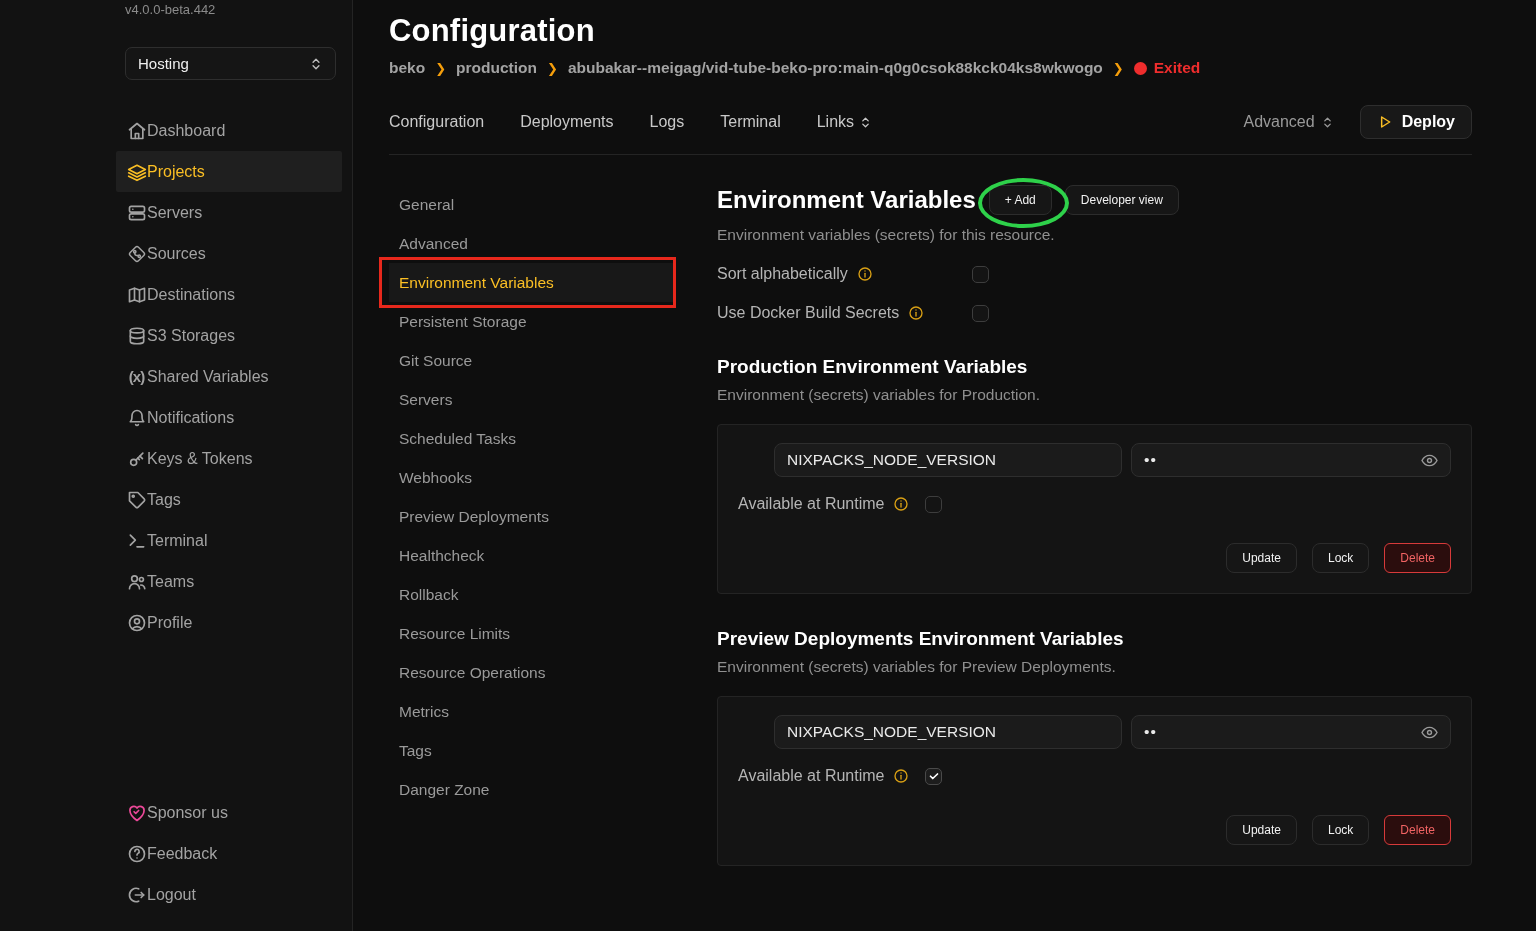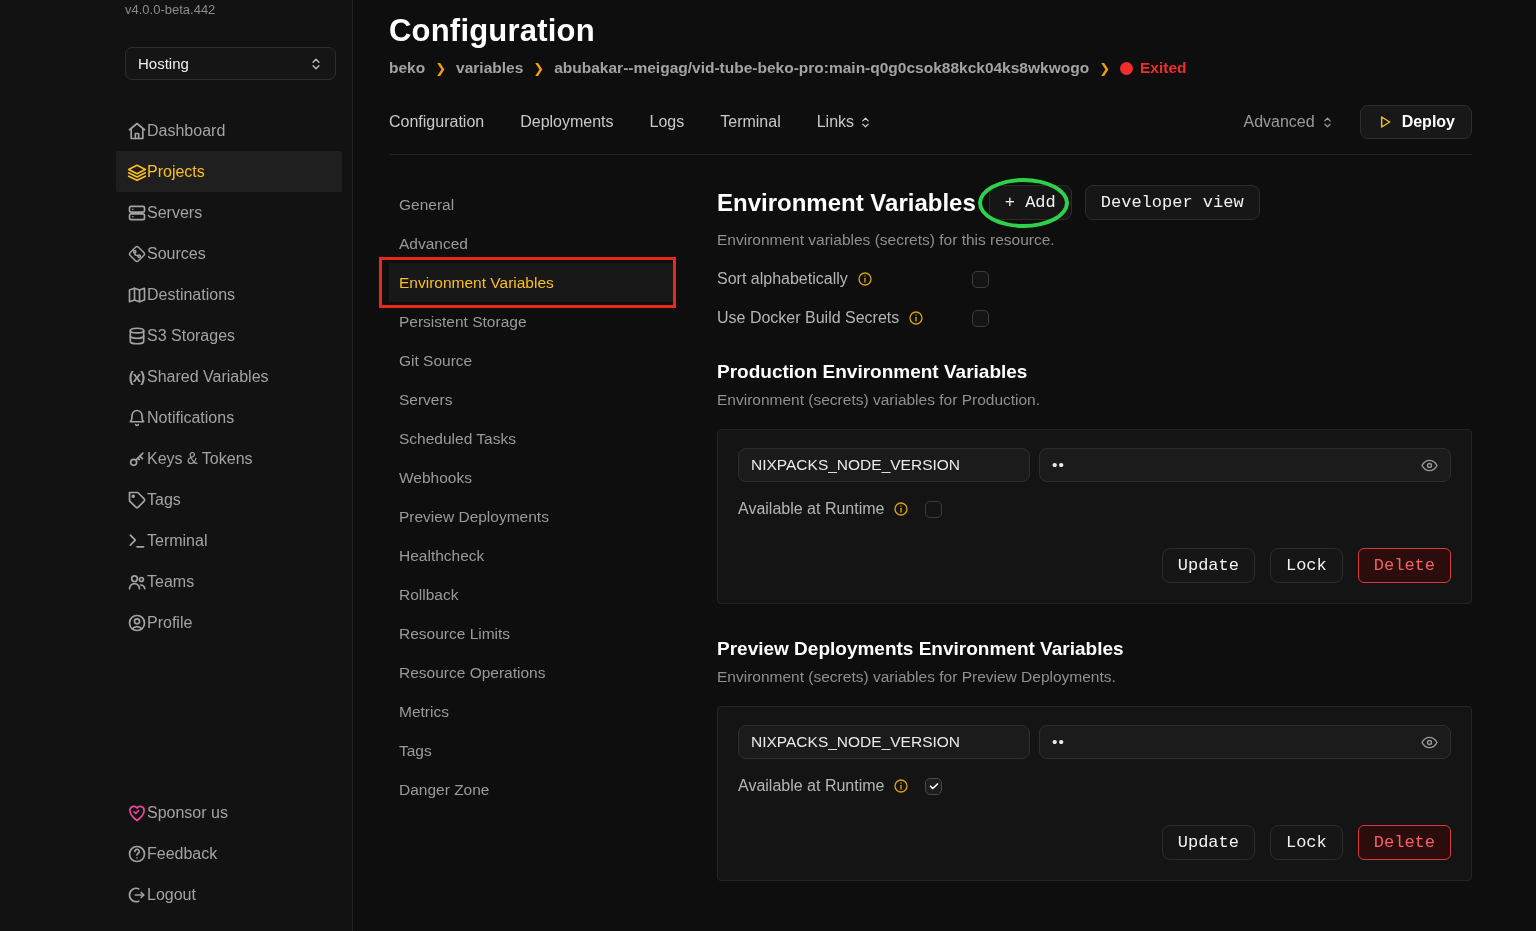--- a/index.html
+++ b/index.html
@@ -85,21 +85,21 @@
     position:absolute; left:-10px; right:-3px; top:-6px; bottom:-6px;
     border:3px solid #e7281c; pointer-events:none;
   }
 
   
   .panel { flex:1; min-width:0; }
   .panel-head { display:flex; align-items:center; gap:13px; }
   .panel-title { font-size:24px; font-weight:800; color:#fff; }
   .btn {
     background:#161616; border:1px solid #2c2c2c; border-radius:8px; color:#f2f2f2;
-    font-size:17px; padding:7px 15px; cursor:pointer; font-family:Liberation Mono, monospace;
+    font-size:12px; padding:7px 15px; cursor:pointer; font-family:Liberation Sans, sans-serif;
   }
   .add-wrap { position:relative; }
   .annotation-green {
     position:absolute; left:-11px; top:-7px; width:91px; height:50px;
     border:4px solid #2ed14a; border-radius:50%; pointer-events:none;
   }
   .panel-sub { color:#8f8f8f; font-size:15.5px; margin-top:11px; }
 
   .toggle-row { display:flex; align-items:center; margin-top:21px; }
   .toggle-label-wrap { display:flex; align-items:center; gap:9px; width:255px; color:#b5b5b5; font-size:16px; }
@@ -117,21 +117,21 @@
 
   .env-card {
     margin-top:20px; background:#141414; border:1px solid #242424; border-radius:4px;
     padding:18px 20px 20px 20px;
   }
   .env-inputs { display:flex; gap:9px; }
   .env-input {
     background:#1b1b1b; border:1px solid #2e2e2e; border-radius:8px; height:34px;
     color:#eaeaea; font-size:15.5px; padding:0 12px; font-family:inherit; outline:none;
   }
-  .key-input { width:292px; }
+  .key-input { width:348px;margin-left:36px; }
   .value-wrap { position:relative; flex:1; }
   .value-input { width:100%; padding-right:40px; letter-spacing:1px; }
   .eye-btn { position:absolute; right:12px; top:8px; color:#9a9a9a; cursor:pointer; }
   .runtime-row { display:flex; align-items:center; gap:16px; margin-top:18px; }
   .runtime-label-wrap { display:flex; align-items:center; gap:9px; color:#b5b5b5; font-size:16px; }
   .card-buttons { display:flex; justify-content:flex-end; gap:15px; margin-top:30px; }
   .delete-btn { background:#2b0d0d; border-color:#d73a3a; color:#f16363;border-radius:6px; }
 </style>
 </head>
 <body>
@@ -310,21 +310,21 @@
     </div>
   </div>
 </aside>
 
 <main class="main">
   <h1 class="page-title">Configuration</h1>
 
   <div class="breadcrumb">
     <span class="crumb">beko</span>
     <span class="crumb-sep">❯</span>
-    <span class="crumb">variables</span>
+    <span class="crumb">production</span>
     <span class="crumb-sep">❯</span>
     <span class="crumb">abubakar--meigag/vid-tube-beko-pro:main-q0g0csok88kck04ks8wkwogo</span>
     <span class="crumb-sep">❯</span>
     <span class="status-wrap">
       <span class="status-dot"></span>
       <span class="status-label">Exited</span>
     </span>
   </div>
 
   <div class="tabs-row">

